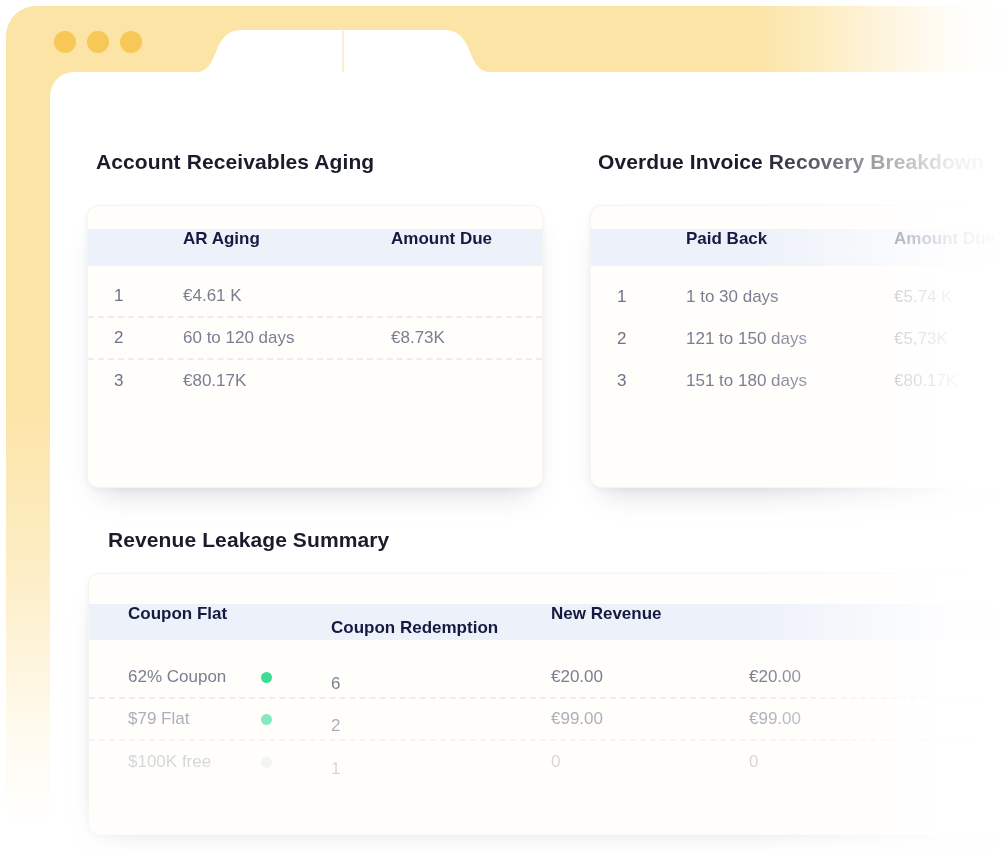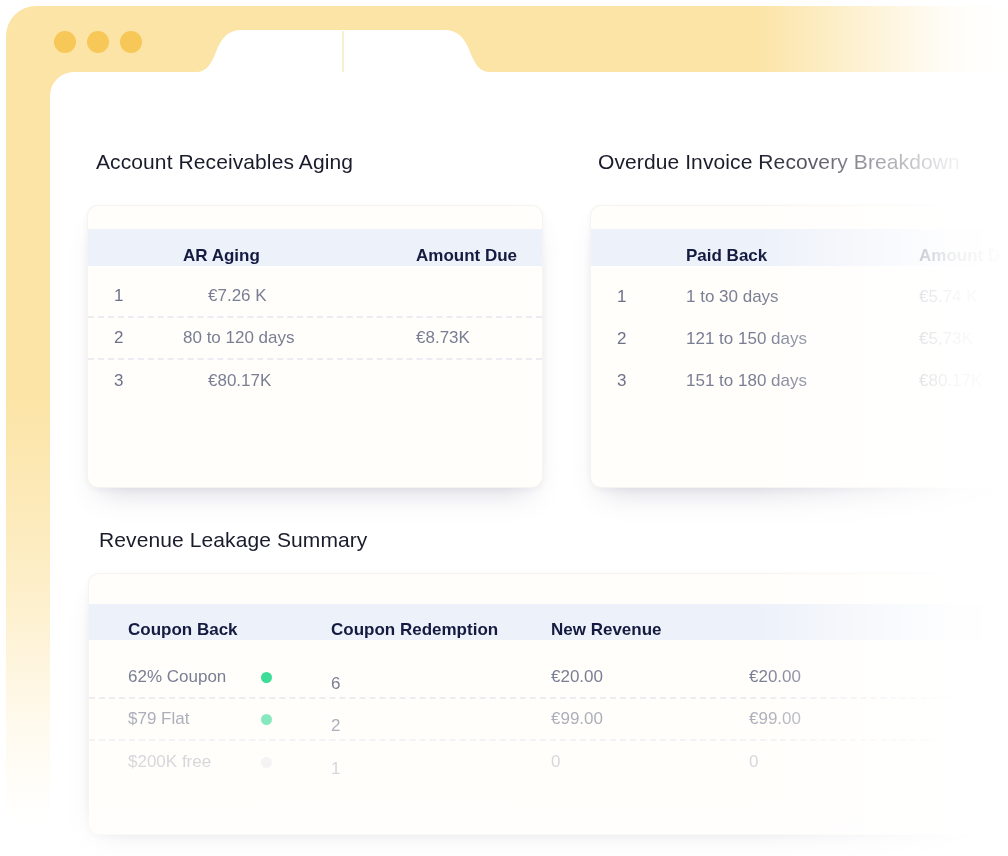--- a/index.html
+++ b/index.html
@@ -15,39 +15,39 @@
   }
   .dots{position:absolute;left:54px;top:31px;display:flex;gap:11px;z-index:3;}
   .dot{width:22px;height:22px;border-radius:50%;background:#F7C757;}
   .tab{position:absolute;left:196px;top:30px;z-index:2;}
   .body-panel{
     position:absolute;left:50px;top:72px;right:0;bottom:0;
     background:#ffffff;border-radius:24px 0 0 0;z-index:2;
   }
   
   .section-title{
-    position:absolute;z-index:4;font-size:21px;line-height:24px;font-weight:400;
+    position:absolute;z-index:4;font-size:21px;line-height:24px;font-weight:700;
     color:#1B1C2B;white-space:nowrap;letter-spacing:.1px;
   }
   
   .card{
     position:absolute;z-index:4;background:#FFFEFB;border-radius:11px;
     border:1px solid rgba(130,120,95,0.07);
     box-shadow:0 2px 5px rgba(95,95,130,0.06),0 16px 28px -14px rgba(95,95,130,0.28);
     overflow:hidden;box-sizing:border-box;
   }
   .head-band{
-    display:flex;align-items:flex-end;background:#EDF1F9;
+    display:flex;align-items:flex-start;background:#EDF1F9;
     font-size:17px;font-weight:700;color:#141A40;
   }
   .aging .head-band{height:37px;margin-top:23px;}
   .rl .head-band{height:36px;margin-top:30px;}
   .col-idx{width:95px;padding-left:26px;box-sizing:border-box;flex:none;}
   .col-label{width:208px;flex:none;}
-  .col-value{flex:1;margin-left:25px;}
+  .col-value{flex:1;}
   .rows{padding-top:10px;}
   .row{
     height:42px;display:flex;align-items:center;
     font-size:17px;font-weight:500;color:#7A7E93;box-sizing:border-box;
   }
   .row .idx{color:#6E7288;}
   .sep{border-bottom:2px dashed #ECECF2;}
   
   .sk-rows{margin-top:11px;}
   .sk-row{height:24px;display:flex;align-items:center;}
@@ -88,36 +88,36 @@
 
   <svg class="tab" width="294" height="42" viewBox="0 0 294 42">
     <path d="M0,42 C11,42 15,34 20,22 C25,8 32,0 46,0 L248,0 C262,0 269,8 274,22 C279,34 283,42 294,42 Z" fill="#ffffff"></path>
     <line x1="147" y1="1" x2="147" y2="42" stroke="#FAEBC8" stroke-width="2" opacity="0.8"></line>
   </svg>
 
   <div class="body-panel"></div>
 
   <div class="section-title" style="left:96px;top:150px;">Account Receivables Aging</div>
   <div class="section-title" style="left:598px;top:150px;">Overdue Invoice Recovery Breakdown</div>
-  <div class="section-title" style="left:99px;top:528px;">Revenue Leakage Summary</div>
+  <div class="section-title" style="left:108px;top:528px;">Revenue Leakage Summary</div>
 
   <div class="card aging" style="left:87px;top:205px;width:456px;height:283px;">
     <div class="head-band">
       <div class="col-idx"></div>
       <div class="col-label">AR Aging</div>
       <div class="col-value">Amount Due</div>
     </div>
     <div class="rows">
       <div class="row sep">
         <div class="col-idx idx">1</div>
-        <div class="col-value">€7.26 K</div>
+        <div class="col-value">€4.61 K</div>
       </div>
       <div class="row sep">
         <div class="col-idx idx">2</div>
-        <div class="col-label">80 to 120 days</div>
+        <div class="col-label">60 to 120 days</div>
         <div class="col-value">€8.73K</div>
       </div>
       <div class="row">
         <div class="col-idx idx">3</div>
         <div class="col-value">€80.17K</div>
       </div>
     </div>
     <div class="sk-rows">
       <div class="sk-row">
         <div class="col-idx"></div>
@@ -164,21 +164,21 @@
       <div class="sk-row">
         <div class="col-idx"></div>
         <div class="col-label"><span class="sk-bar sk-w-short"></span></div>
         <div class="col-value"><span class="sk-bar sk-w-val"></span></div>
       </div>
     </div>
   </div>
 
   <div class="card rl" style="left:88px;top:573px;width:1040px;height:262px;">
     <div class="head-band">
-      <div class="rl-col-name">Coupon Back</div>
+      <div class="rl-col-name">Coupon Flat</div>
       <div class="rl-col-dot"></div>
       <div class="rl-col-red">Coupon Redemption</div>
       <div class="rl-col-rev">New Revenue</div>
     </div>
     <div class="rows">
       <div class="row sep">
         <div class="rl-col-name">62% Coupon</div>
         <div class="rl-col-dot">
             <span class="status-dot" style="background-color: rgb(61, 220, 151);"></span>
           </div>
@@ -189,21 +189,21 @@
       <div class="row sep fade-r2">
         <div class="rl-col-name">$79 Flat</div>
         <div class="rl-col-dot">
             <span class="status-dot" style="background-color: rgb(61, 220, 151);"></span>
           </div>
         <div class="rl-col-red">2</div>
         <div class="rl-col-disc">€99.00</div>
         <div class="rl-col-rev">€99.00</div>
       </div>
       <div class="row fade-r3">
-        <div class="rl-col-name">$200K free</div>
+        <div class="rl-col-name">$100K free</div>
         <div class="rl-col-dot">
             <span class="status-dot" style="background-color: rgb(220, 221, 228);"></span>
           </div>
         <div class="rl-col-red">1</div>
         <div class="rl-col-disc">0</div>
         <div class="rl-col-rev">0</div>
       </div>
     </div>
   </div>
 

